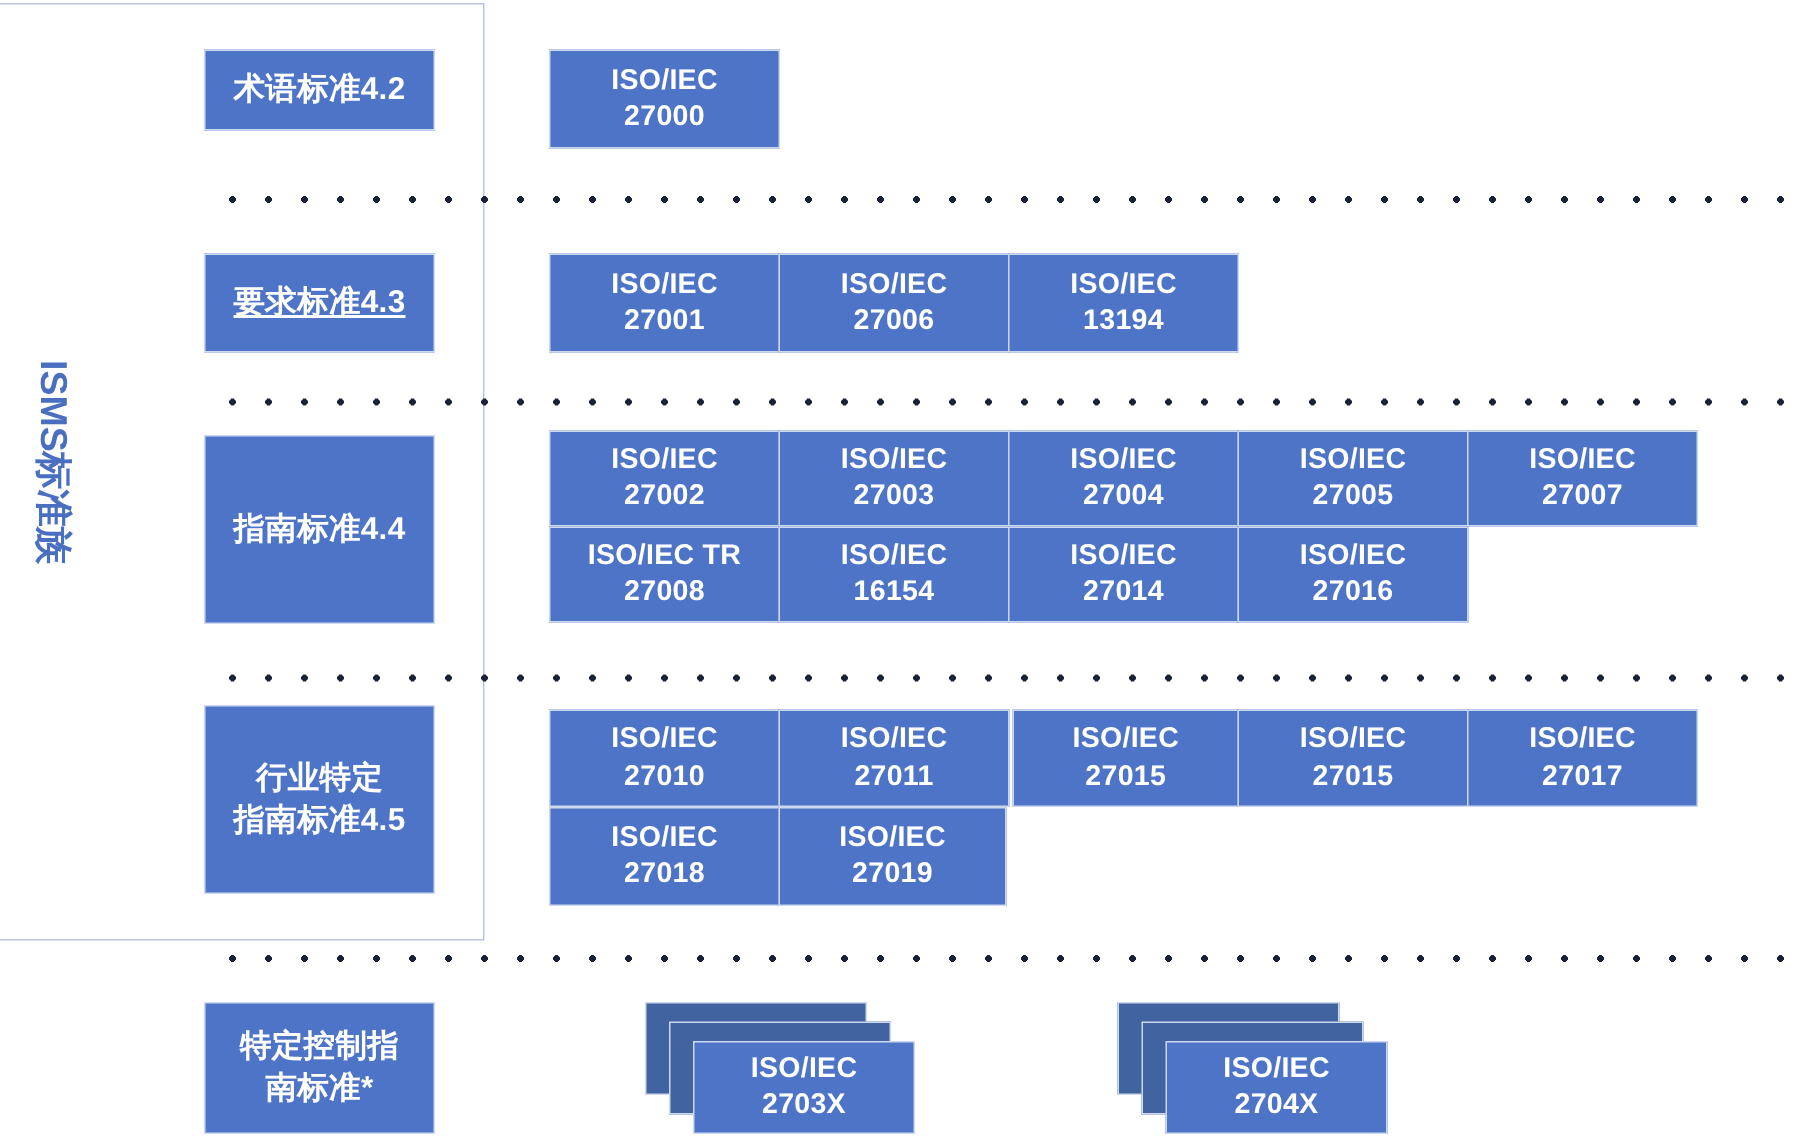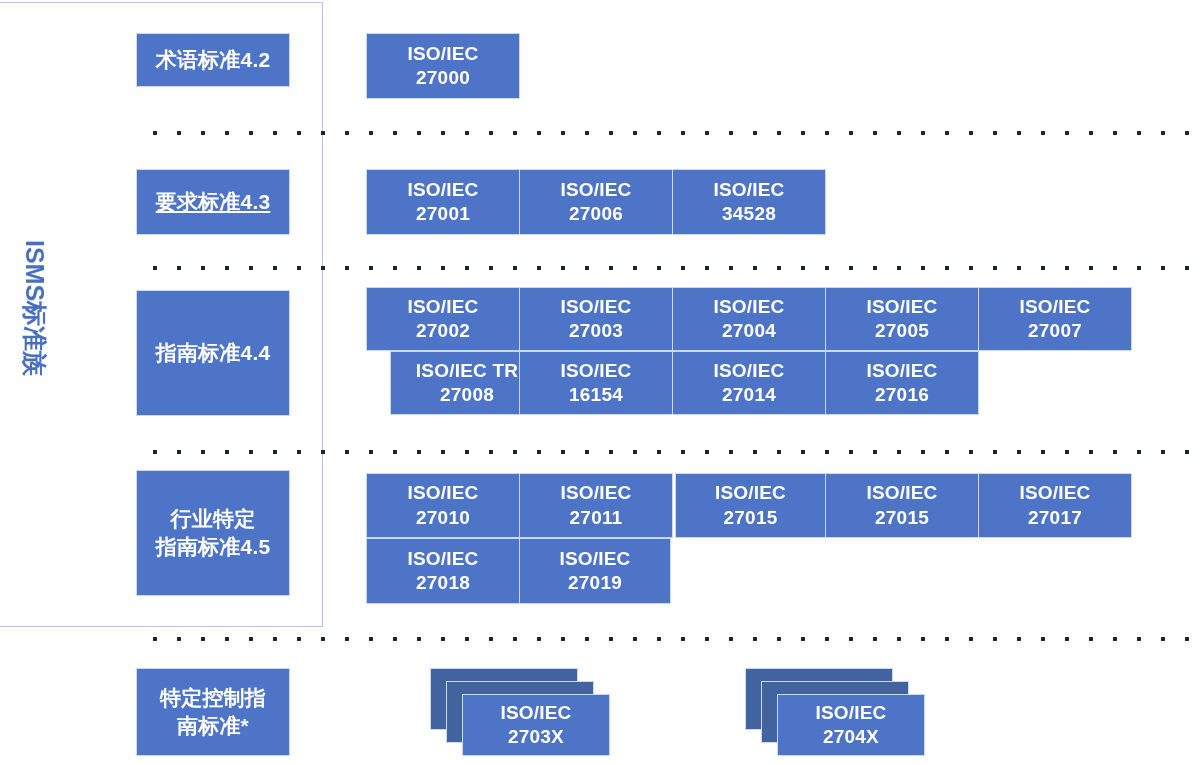--- a/index.html
+++ b/index.html
@@ -155,21 +155,21 @@
   <div class="std-box" style="left:366px; top:169px; width:154px; height:66px;">
     <span class="l1">ISO/IEC</span>
     <span class="l2">27001</span>
   </div>
   <div class="std-box" style="left:519px; top:169px; width:154px; height:66px;">
     <span class="l1">ISO/IEC</span>
     <span class="l2">27006</span>
   </div>
   <div class="std-box" style="left:672px; top:169px; width:154px; height:66px;">
     <span class="l1">ISO/IEC</span>
-    <span class="l2">34528</span>
+    <span class="l2">13194</span>
   </div>
 
   <div class="dotline" style="top:265px;"></div>
 
   <div class="cat-box" style="left:136px; top:290px; height:126px;">
     <span>指南标准4.4</span>
   </div>
 
   <div class="std-box" style="left:366px; top:287px; width:154px; height:64px;">
     <span class="l1">ISO/IEC</span>
@@ -185,21 +185,21 @@
   </div>
   <div class="std-box" style="left:825px; top:287px; width:154px; height:64px;">
     <span class="l1">ISO/IEC</span>
     <span class="l2">27005</span>
   </div>
   <div class="std-box" style="left:978px; top:287px; width:154px; height:64px;">
     <span class="l1">ISO/IEC</span>
     <span class="l2">27007</span>
   </div>
 
-  <div class="std-box" style="left:366px; top:351px; width:154px; height:64px;margin-left:24px;">
+  <div class="std-box" style="left:366px; top:351px; width:154px; height:64px;">
     <span class="l1">ISO/IEC TR</span>
     <span class="l2">27008</span>
   </div>
   <div class="std-box" style="left:519px; top:351px; width:154px; height:64px;">
     <span class="l1">ISO/IEC</span>
     <span class="l2">16154</span>
   </div>
   <div class="std-box" style="left:672px; top:351px; width:154px; height:64px;">
     <span class="l1">ISO/IEC</span>
     <span class="l2">27014</span>

